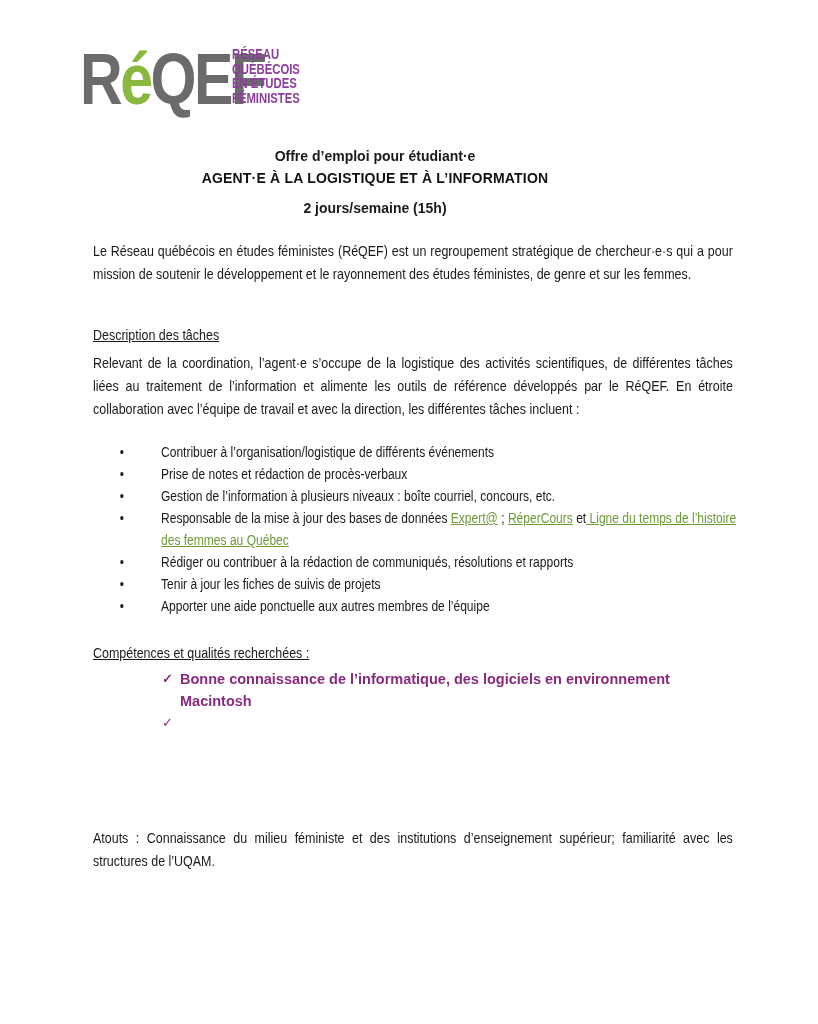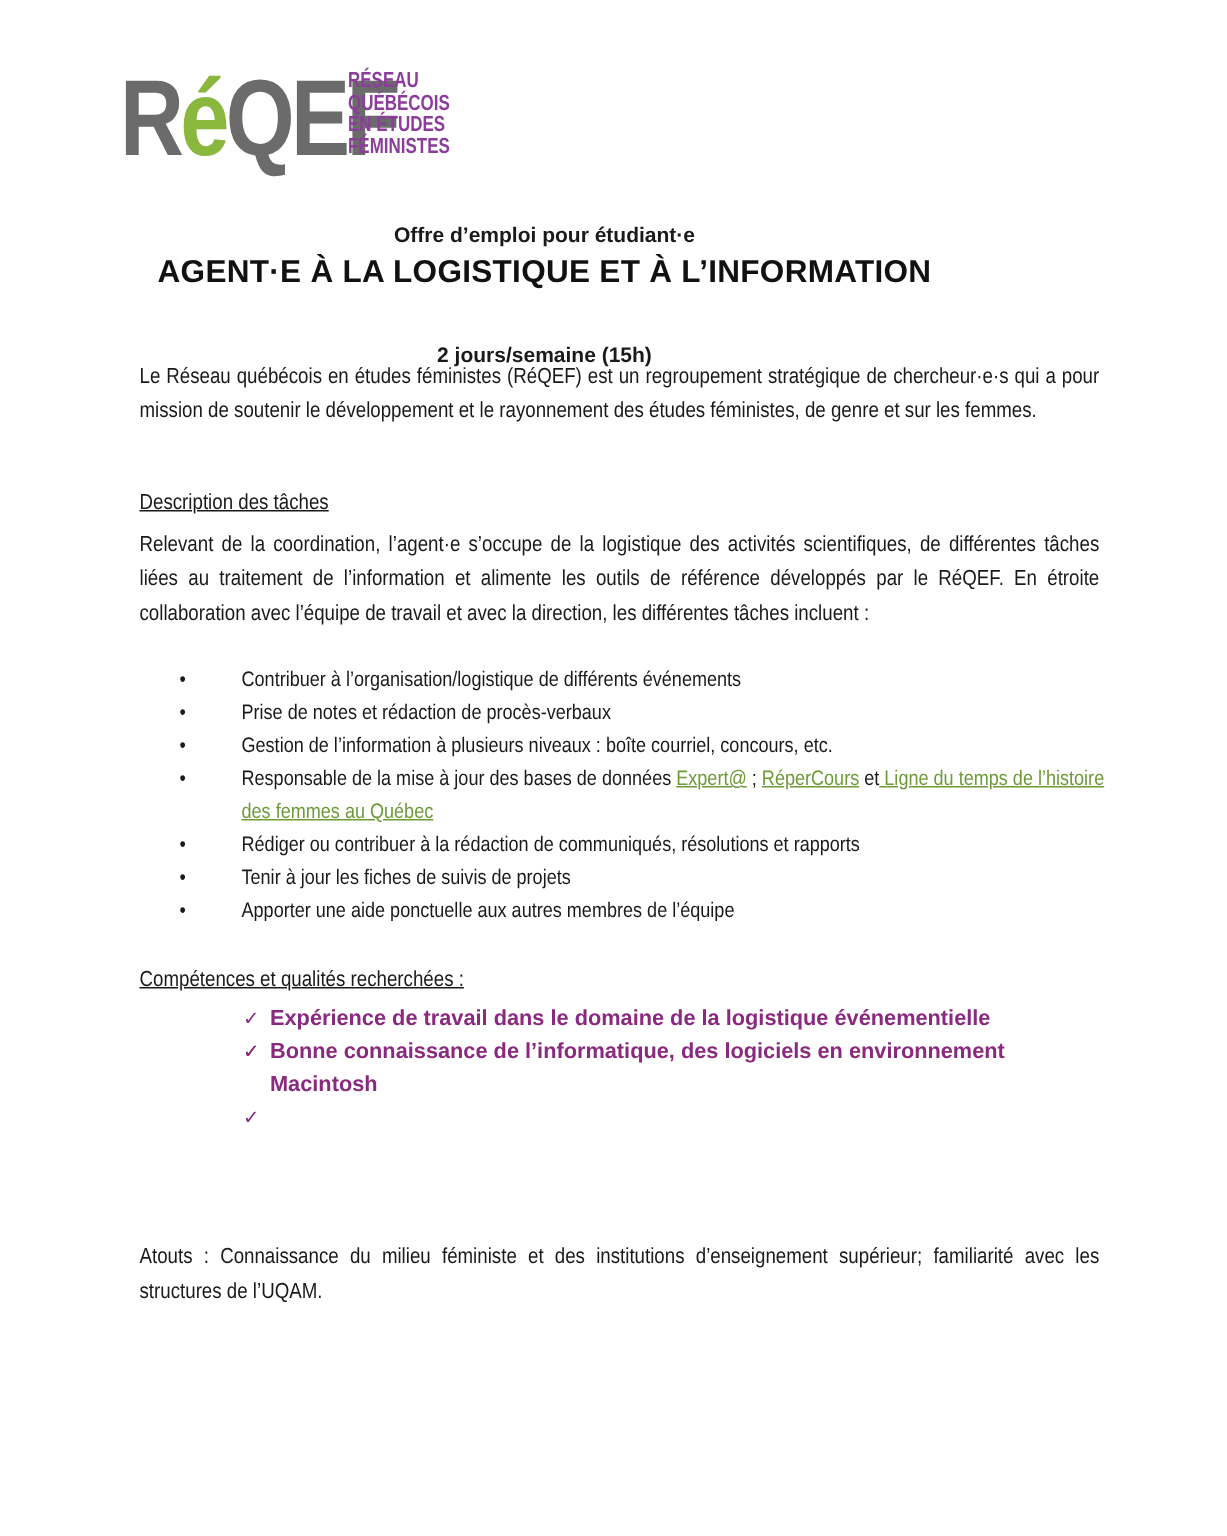--- a/index.html
+++ b/index.html
@@ -8,24 +8,24 @@
   .logo { position: absolute; left: 80px; top: 47px; height: 64px; display: flex; align-items: center; }
   .logo-mark { font-family: "Liberation Sans", sans-serif; font-weight: bold; font-size: 72px;
                line-height: 62px; letter-spacing: -3px; color: #6b6b6b; transform: scaleX(0.82);
                transform-origin: left top; white-space: nowrap; display: inline-block; width: 150px; }
   .logo-mark .e { color: #8ab83f; }
   .logo-text { position: absolute; left: 152px; top: 0px; font-family: "Liberation Sans", sans-serif;
                font-weight: bold; font-size: 14.5px; line-height: 14.5px; color: #8c3c9a;
                transform: scaleX(0.78); transform-origin: left top; white-space: nowrap; }
   .logo-text div { display: block; }
 
-  .header { position: absolute; left: 0; width: 726px; text-align: center; }
+  .header { position: absolute; left: 12px; width: 726px; text-align: center; }
   .offre { top: 148px; font-size: 14px; font-weight: bold; color: #1a1a1a; }
-  .title { top: 170px; font-size: 21px; font-weight: bold; letter-spacing: 0.2px; color: #111; }
-  .subtitle { top: 200px; font-size: 14px; font-weight: bold; color: #1a1a1a; margin-top: 28px; }
+  .title { top: 170px; font-size: 14px; font-weight: bold; letter-spacing: 0.2px; color: #111; }
+  .subtitle { top: 200px; font-size: 14px; font-weight: bold; color: #1a1a1a; }
 
   .body-text { position: absolute; left: 93px; width: 640px; font-size: 14.5px; line-height: 23px;
                text-align: justify; color: #1a1a1a; transform: scaleX(0.86); transform-origin: left top; width: 744px; }
   .p1 { top: 240px; }
   .section-label { position: absolute; left: 93px; font-size: 14.5px; text-decoration: underline;
                    color: #1a1a1a; transform: scaleX(0.86); transform-origin: left top; white-space: nowrap; }
   .sec1 { top: 327px; }
   .p2 { top: 352px; }
 
   .tasks { position: absolute; left: 118px; top: 441px; margin: 0; padding: 0; list-style: none;
@@ -69,19 +69,19 @@
   <li><span class="bullet">•</span><span>Gestion de l’information à plusieurs niveaux : boîte courriel, concours, etc.</span></li>
   <li><span class="bullet">•</span><span>Responsable de la mise à jour des bases de données </span><a href="#">Expert@</a><span> ; </span><a href="#">RéperCours</a><span> et</span><a href="#"> Ligne du temps de l’histoire des femmes au Québec</a></li>
   <li><span class="bullet">•</span><span>Rédiger ou contribuer à la rédaction de communiqués, résolutions et rapports</span></li>
   <li><span class="bullet">•</span><span>Tenir à jour les fiches de suivis de projets</span></li>
   <li><span class="bullet">•</span><span>Apporter une aide ponctuelle aux autres membres de l’équipe</span></li>
 </ul>
 
 <div class="section-label sec2">Compétences et qualités recherchées :</div>
 
 <ul class="skills">
-  <li><span class="check">✓</span><span>Expérience de travail dans le domaine de la logistique événementielle</span></li>
+  <li><span class="check">✓</span></li>
   <li><span class="check">✓</span></li>
   <li><span class="check">✓</span><span>Bonne connaissance de l’informatique, des logiciels en environnement Macintosh</span></li>
   <li><span class="check">✓</span></li>
 </ul>
 
 <div class="body-text p3">Atouts : Connaissance du milieu féministe et des institutions d’enseignement supérieur; familiarité avec les structures de l’UQAM.</div>
 
 </body></html>

